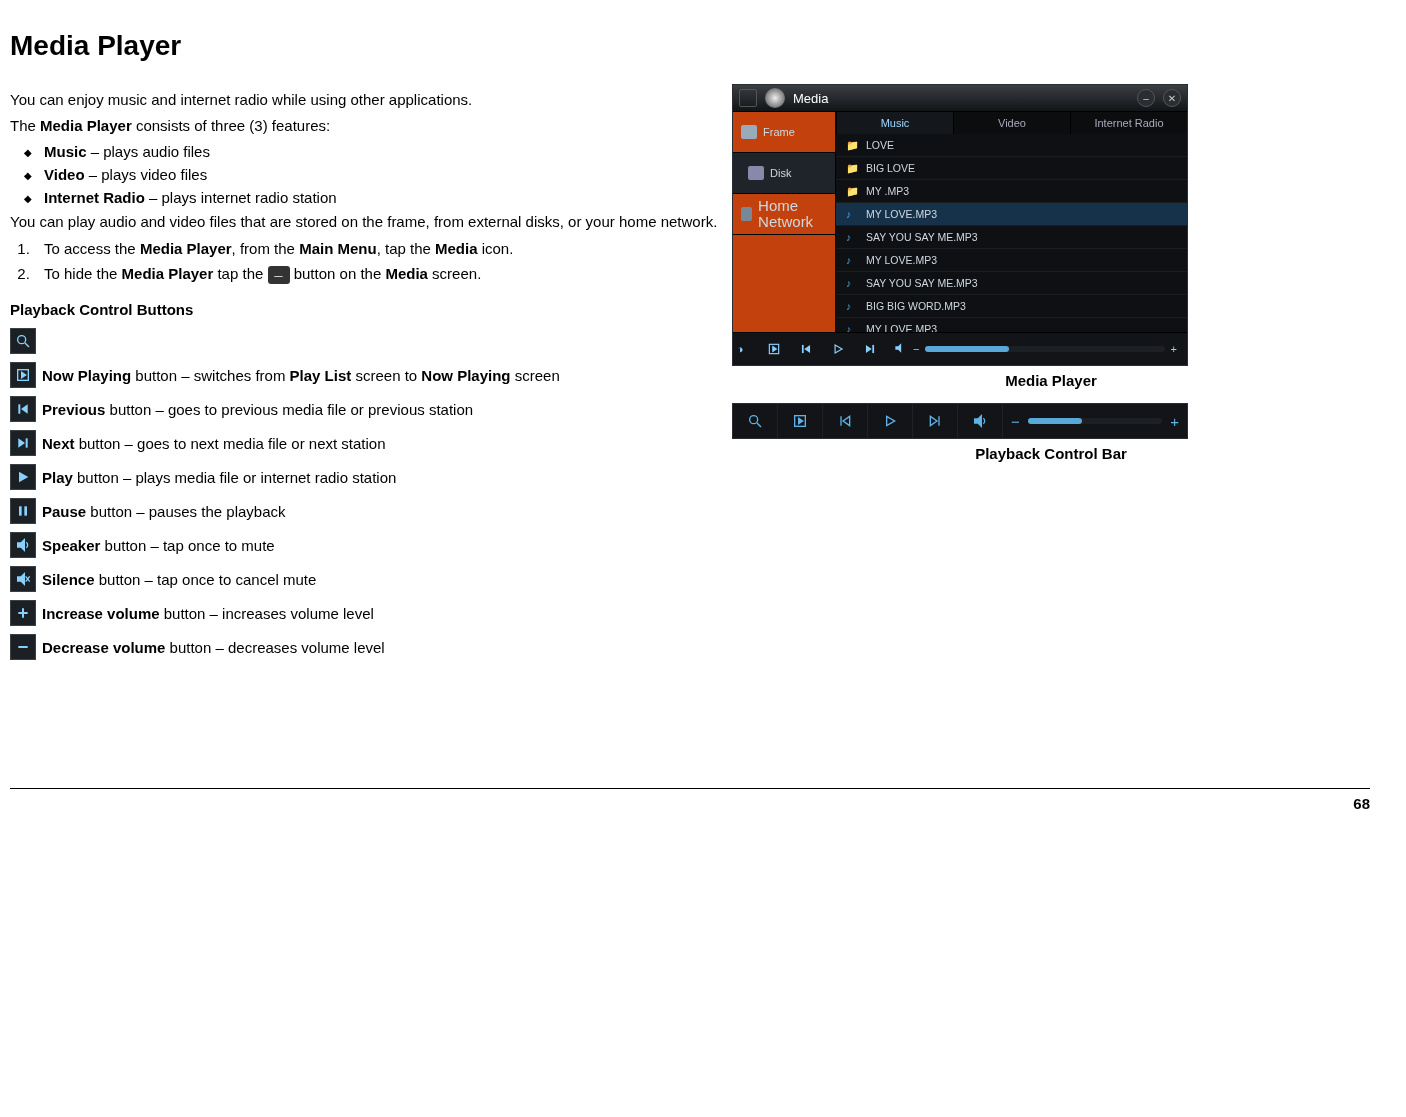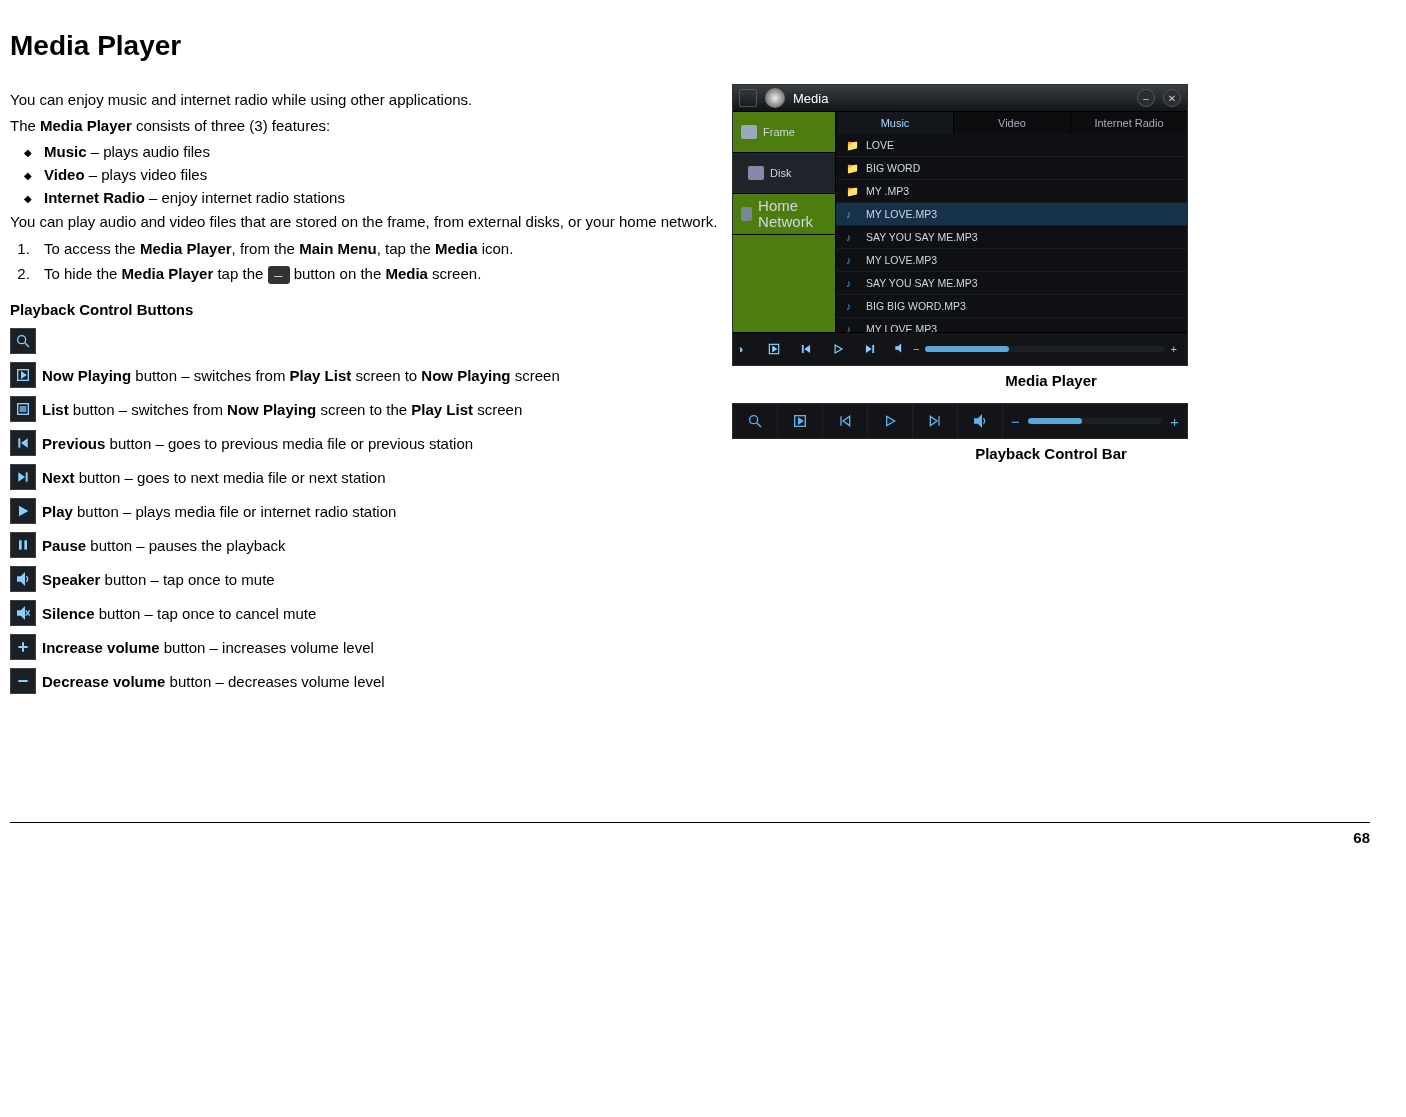--- a/index.html
+++ b/index.html
@@ -50,21 +50,21 @@
   .mp-title .disc {
     width:20px; height:20px; border-radius:50%; background:radial-gradient(#eee,#888 60%,#333);
   }
   .mp-title .ttl { font-size:13px; color:#fff; }
   .mp-title .spacer { flex:1; }
   .mp-title .wbtn {
     width:16px; height:16px; border-radius:50%; background:#2a2d31; border:1px solid #555;
     display:flex; align-items:center; justify-content:center; color:#ccc; font-size:10px;
   }
   .mp-body { display:flex; height: 220px; }
-  .mp-side { width: 102px; background:#4d7c0f; border-right:1px solid #000; }
+  .mp-side { width: 102px; background:#c2410c; border-right:1px solid #000; }
   .mp-side .src {
     height:40px; display:flex; align-items:center; gap:6px; padding:0 8px;
     border-bottom:1px solid #000; color:#cfd8e0;
   }
   .mp-side .src.sel { background:#1e242a;padding-left:15px; }
   .mp-side .src .ic { width:16px; height:14px; background:#9ab; border-radius:2px; }
   .mp-main { flex:1; display:flex; flex-direction:column; }
   .mp-tabs { height:22px; display:flex; background:#0b0d0f; }
   .mp-tabs .tab {
     flex:1; display:flex; align-items:center; justify-content:center;
@@ -125,21 +125,21 @@
   <div class="left">
     <p>You can enjoy music and internet radio while using other applications.</p>
 
     <p>
       <span>The </span><b>Media Player</b><span> consists of three (3) features:</span>
     </p>
 
     <ul class="diamond">
       <li><b>Music</b><span> – plays audio files</span></li>
       <li><b>Video</b><span> – plays video files</span></li>
-      <li><b>Internet Radio</b><span> – enjoy internet radio stations</span></li>
+      <li><b>Internet Radio</b><span> – plays internet radio station</span></li>
     </ul>
 
     <p>You can play audio and video files that are stored on the frame, from external disks, or your home network.</p>
 
     <ol class="steps">
       <li>
         <span>To access the </span><b>Media Player</b><span>, from the </span><b>Main Menu</b><span>, tap the </span><b>Media</b><span> icon.</span>
       </li>
       <li>
         <span>To hide the </span><b>Media Player</b><span> tap the </span>
@@ -162,31 +162,20 @@
     <div class="btn-row">
       <span class="icon-box">
         <svg viewBox="0 0 24 24" fill="none" stroke="currentColor" stroke-width="2">
               <rect x="4" y="4" width="16" height="16"></rect>
               <polygon points="10,8 10,16 16,12" fill="currentColor"></polygon>
             </svg>
       </span>
       <span><b>Now Playing</b><span> button – switches from </span><b>Play List</b><span> screen to </span><b>Now Playing</b><span> screen</span></span>
     </div>
 
-    <div class="btn-row">
-      <span class="icon-box">
-        <svg viewBox="0 0 24 24" fill="none" stroke="currentColor" stroke-width="2">
-              <rect x="4" y="4" width="16" height="16"></rect>
-              <line x1="7" y1="9" x2="17" y2="9"></line>
-              <line x1="7" y1="12" x2="17" y2="12"></line>
-              <line x1="7" y1="15" x2="17" y2="15"></line>
-            </svg>
-      </span>
-      <span><b>List</b><span> button – switches from </span><b>Now Playing</b><span> screen to the </span><b>Play List</b><span> screen</span></span>
-    </div>
 
     <div class="btn-row">
       <span class="icon-box">
         <svg viewBox="0 0 24 24" fill="currentColor">
               <rect x="5" y="5" width="3" height="14"></rect>
               <polygon points="19,5 19,19 9,12"></polygon>
             </svg>
       </span>
       <span><b>Previous</b><span> button – goes to previous media file or previous station</span></span>
     </div>
@@ -292,21 +281,21 @@
             <div class="tab">Video</div>
             <div class="tab">Internet Radio</div>
           </div>
           <div class="mp-list" id="mp-list">
                 <div class="row">
                   <span class="ic">📁</span>
                   <span>LOVE</span>
                 </div>
                 <div class="row">
                   <span class="ic">📁</span>
-                  <span>BIG WORD</span>
+                  <span>BIG LOVE</span>
                 </div>
                 <div class="row">
                   <span class="ic">📁</span>
                   <span>MY .MP3</span>
                 </div>
                 <div class="row sel">
                   <span class="ic">♪</span>
                   <span>MY  LOVE.MP3</span>
                 </div>
                 <div class="row">

